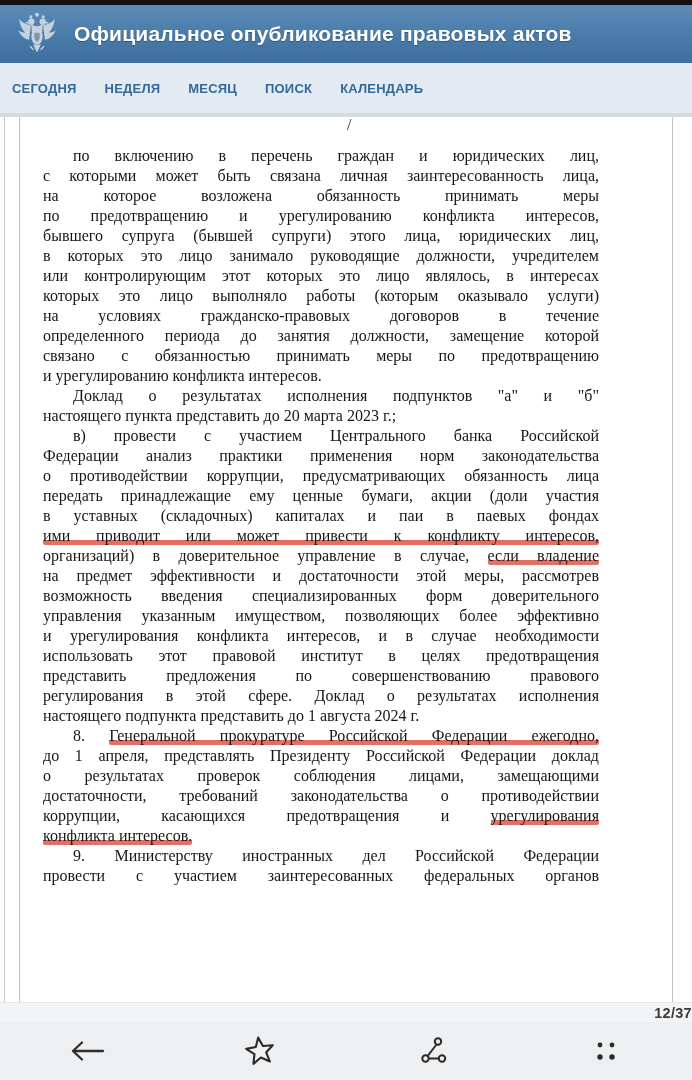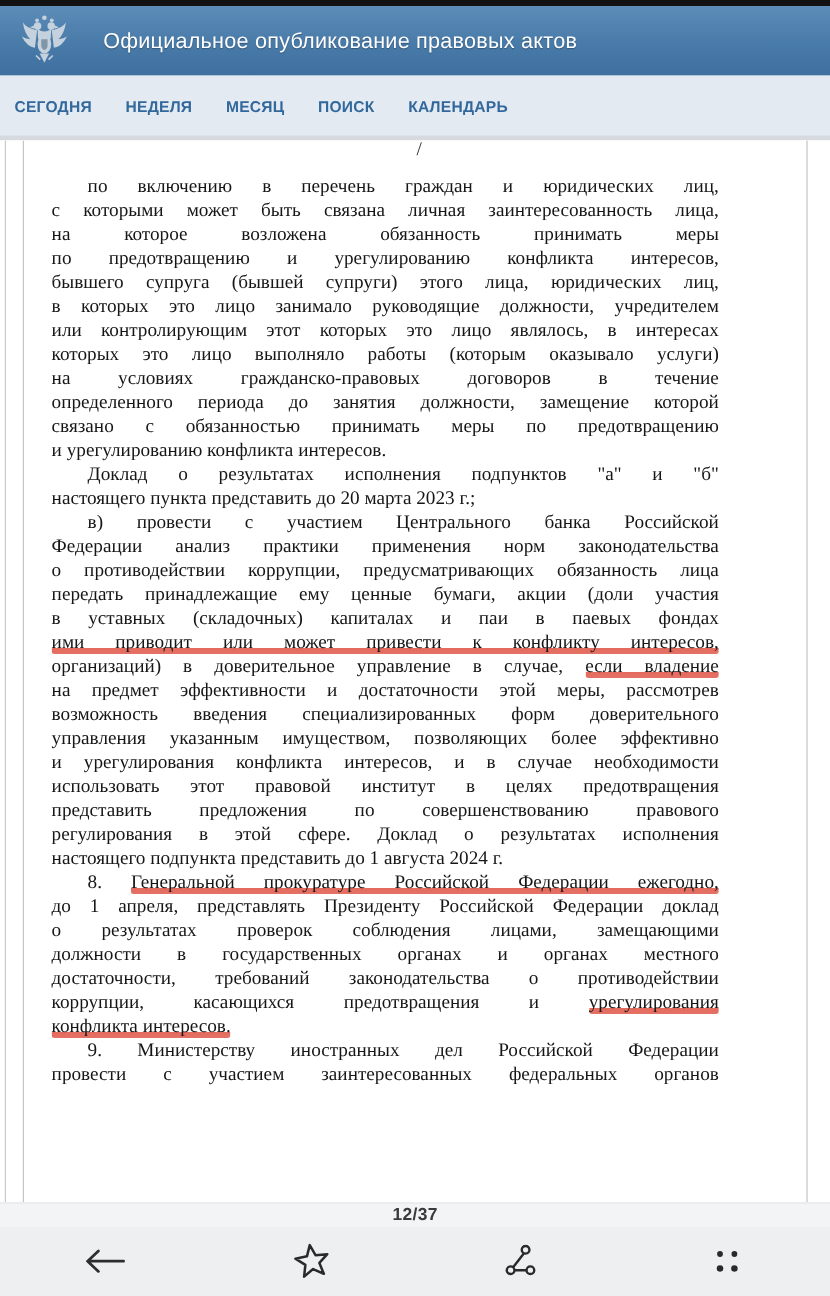--- a/index.html
+++ b/index.html
@@ -11,21 +11,21 @@
   
   .top-strip{position:absolute;left:0;top:0;width:692px;height:5px;background:#121212;}
   
   .app-header{
     position:absolute;left:0;top:5px;width:692px;height:58px;
     background:linear-gradient(180deg,#5d8cb8 0%,#4a7caa 50%,#3e6f9f 100%);
     display:flex;align-items:center;
   }
   .emblem{width:42px;height:48px;margin-left:16px;flex:0 0 auto;}
   .app-title{
-    color:#ffffff;font-weight:normal;font-size:18px;margin-left:28px;
+    color:#ffffff;font-weight:bold;font-size:21px;margin-left:16px;
     letter-spacing:.2px;text-shadow:0 1px 1px rgba(0,0,0,.3);
   }
   
   .nav-bar{
     position:absolute;left:0;top:63px;width:692px;height:50px;
     background:#e3eaf2;border-bottom:4px solid #d6dade;box-sizing:content-box;
     display:flex;align-items:center;padding-left:12px;gap:28px;
   }
   .nav-item{
     color:#33689c;font-weight:bold;font-size:13px;letter-spacing:.2px;
@@ -58,21 +58,21 @@
   .ln.end{text-align-last:left;-moz-text-align-last:left;}
   .u{
     background-image:linear-gradient(rgba(221,74,58,.82),rgba(221,74,58,.78));
     background-repeat:no-repeat;background-size:100% 5px;background-position:0 100%;
     padding-bottom:1px;border-radius:2px;
   }
   
   .page-strip{
     position:absolute;left:0;top:1002px;width:692px;height:20px;
     background:#f3f4f6;border-top:1px solid #e6e6e8;box-sizing:border-box;
-    display:flex;align-items:center;justify-content:center;
+    display:flex;align-items:center;justify-content:flex-end;
   }
   .page-indicator{font-size:14.5px;font-weight:bold;color:#3a3a3a;letter-spacing:.3px;}
   
   .toolbar{
     position:absolute;left:0;top:1022px;width:692px;height:58px;
     background:#edeff1;display:flex;align-items:center;
   }
   .tb-btn{
     flex:1 1 25%;height:100%;display:flex;align-items:center;justify-content:center;
     background:none;border:none;padding:0;cursor:pointer;
@@ -144,21 +144,20 @@
       <div class="ln"><span>возможность введения специализированных форм доверительного</span></div>
       <div class="ln"><span>управления указанным имуществом, позволяющих более эффективно</span></div>
       <div class="ln"><span>и урегулирования конфликта интересов, и в случае необходимости</span></div>
       <div class="ln"><span>использовать этот правовой институт в целях предотвращения</span></div>
       <div class="ln"><span>представить предложения по совершенствованию правового</span></div>
       <div class="ln"><span>регулирования в этой сфере. Доклад о результатах исполнения</span></div>
       <div class="ln end"><span>настоящего подпункта представить до 1 августа 2024 г.</span></div>
       <div class="ln indent"><span>8. </span><span class="u">Генеральной прокуратуре Российской Федерации ежегодно,</span></div>
       <div class="ln"><span>до 1 апреля, представлять Президенту Российской Федерации доклад</span></div>
       <div class="ln"><span>о результатах проверок соблюдения лицами, замещающими</span></div>
-      <div class="ln"><span>должности в государственных органах и органах местного</span></div>
       <div class="ln"><span>достаточности, требований законодательства о противодействии</span></div>
       <div class="ln"><span>коррупции, касающихся предотвращения и </span><span class="u">урегулирования</span></div>
       <div class="ln end"><span class="u">конфликта интересов.</span></div>
       <div class="ln indent"><span>9. Министерству иностранных дел Российской Федерации</span></div>
       <div class="ln"><span>провести с участием заинтересованных федеральных органов</span></div>
     </div>
 </main>
 
 <div class="page-strip">
   <span class="page-indicator">12/37</span>

